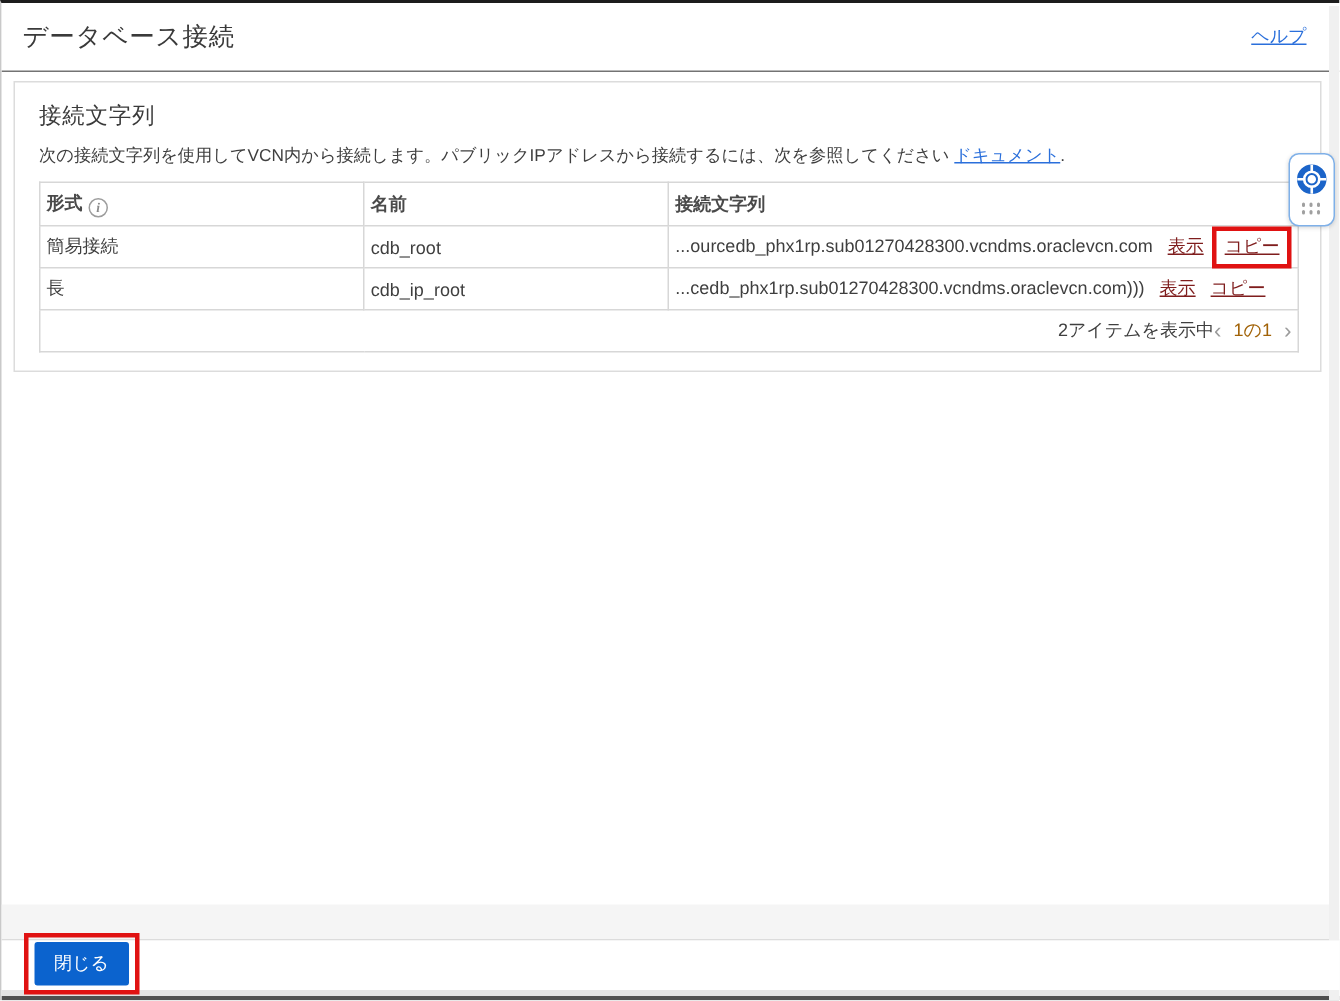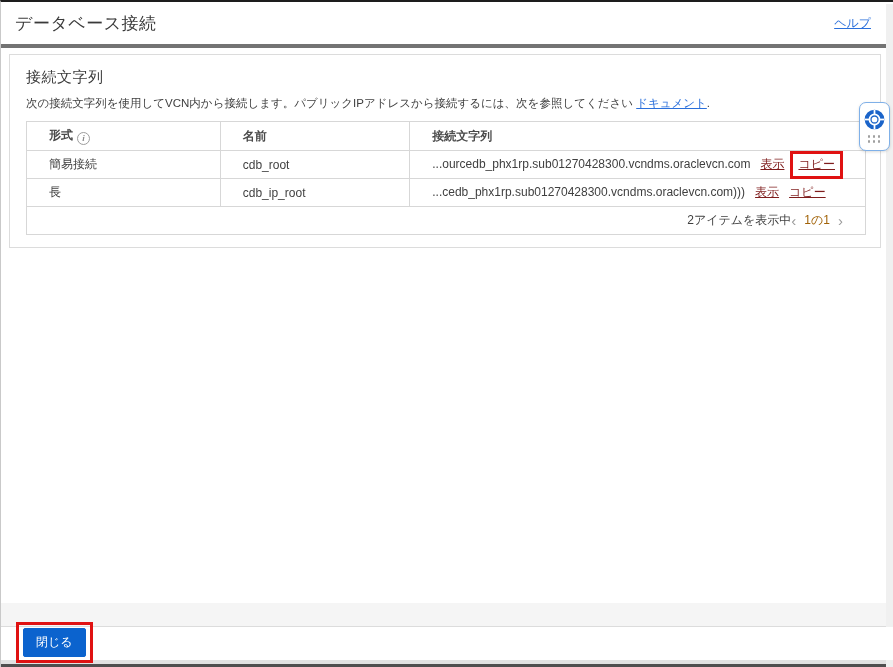--- a/index.html
+++ b/index.html
@@ -13,42 +13,42 @@
     border-left:1px solid #c9c9c9;
     display:flex; flex-direction:column;
     overflow:hidden;
   }
   .right-strip { position:absolute; top:2px; right:0; width:7px; bottom:0; background:#f0f0f0; }
 
   
   .hdr {
     height:46px; padding:0 22px 0 14px;
     display:flex; align-items:center; justify-content:space-between;
-    border-bottom:4px solid #737373; background:#fff; flex:none;
+    border-bottom:1px solid #737373; background:#fff; flex:none;
   }
   .hdr-title { font-size:17px; color:#3a3a3a; letter-spacing:.5px; }
   a.lnk { color:#2a6fdb; text-decoration:underline; cursor:pointer; }
   .hdr-help { font-size:12px; }
 
   
   .intro { padding:12px 14px 0 14px; flex:none; }
   .intro p { font-size:12px; line-height:15px; color:#3f3f3f; margin-bottom:8px; }
 
   
   .panel {
     margin:6px 12px 0 8px;
     border:1px solid #dcdcdc; background:#fff;
     padding:13px 14px 12px 16px; flex:none;
   }
   .panel-title { font-size:15px; color:#3a3a3a; margin-bottom:9px; letter-spacing:.5px; }
   .panel-desc { font-size:11.5px; color:#3f3f3f; margin-bottom:10px; }
 
   
   table.ctable { width:100%; border-collapse:collapse; font-size:12px; }
-  .ctable th, .ctable td { border:1px solid #d7d7d7; text-align:left; padding:5px 22px; }
+  .ctable th, .ctable td { border:1px solid #d7d7d7; text-align:left; padding:5px 4px; }
   .ctable th { font-weight:bold; color:#4a4a4a; background:#fff; height:27px; }
   .ctable td { color:#3f3f3f; height:26px; }
   .col-format { width:26.5%; }
   .col-name { width:24.7%; }
   .info-i {
     display:inline-block; width:13px; height:13px; line-height:11px;
     border:1px solid #9d9d9d; border-radius:50%; text-align:center;
     font-size:9px; font-style:italic; font-family:"Liberation Serif",serif;
     color:#8a8a8a; margin-left:4px; vertical-align:-2px;
   }

